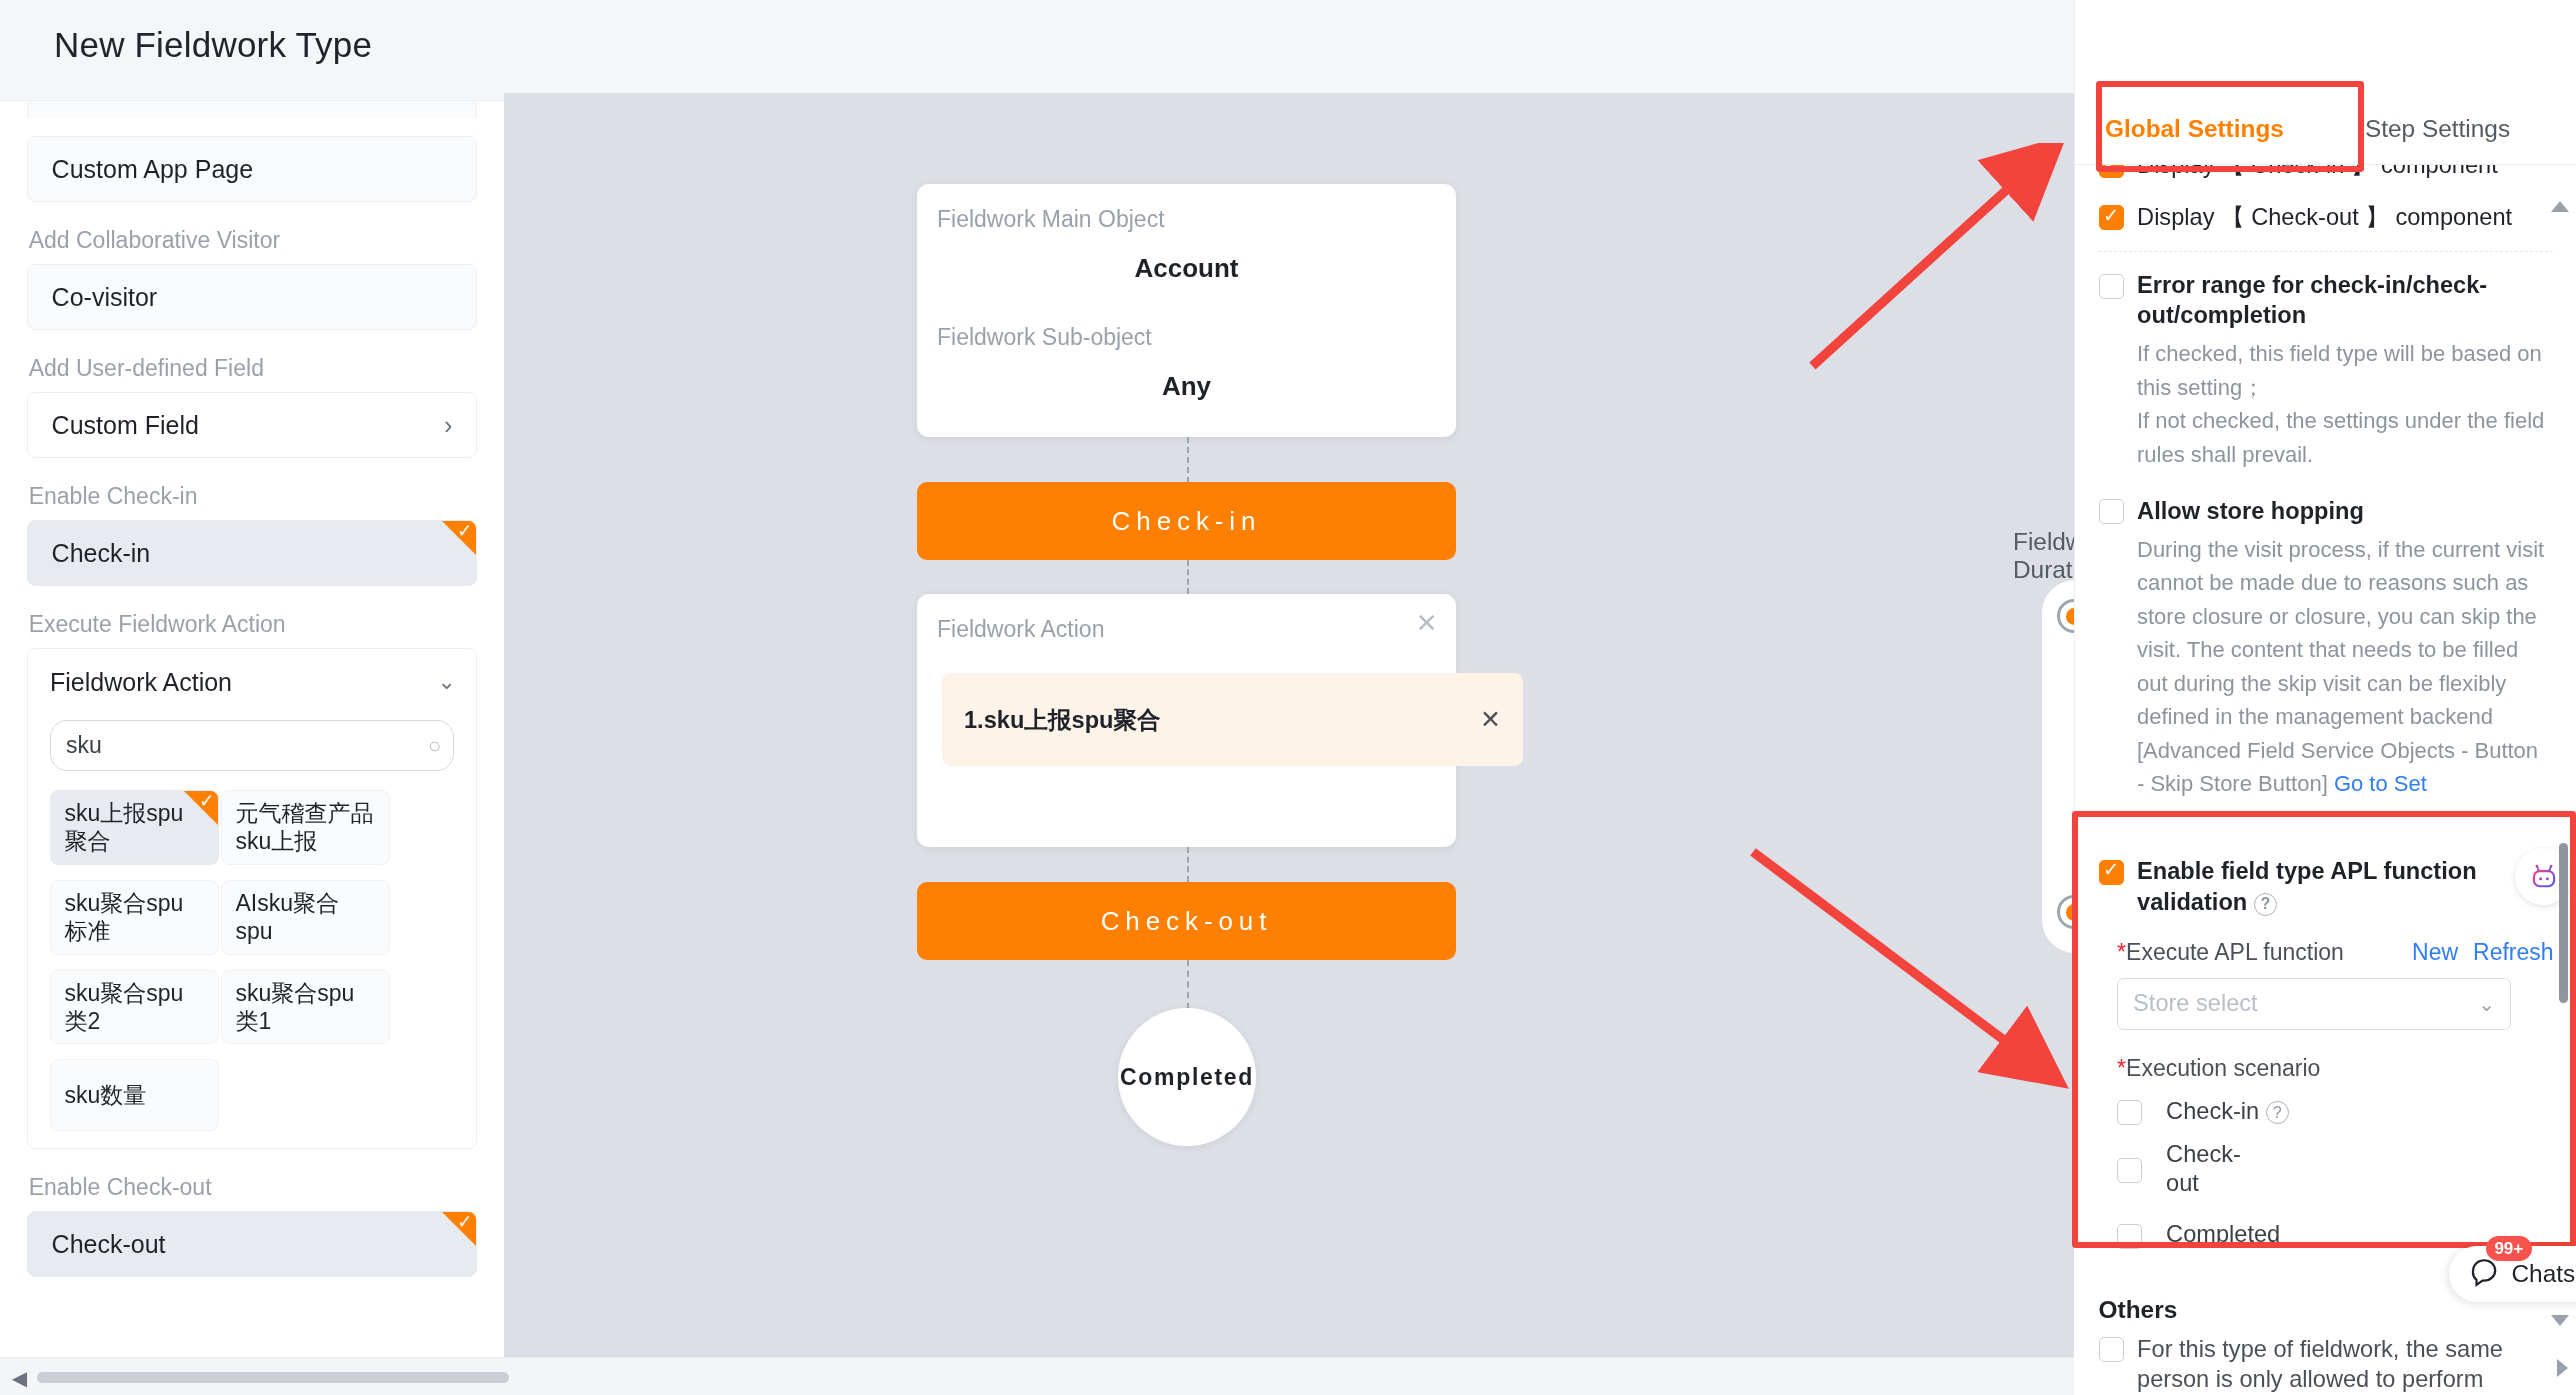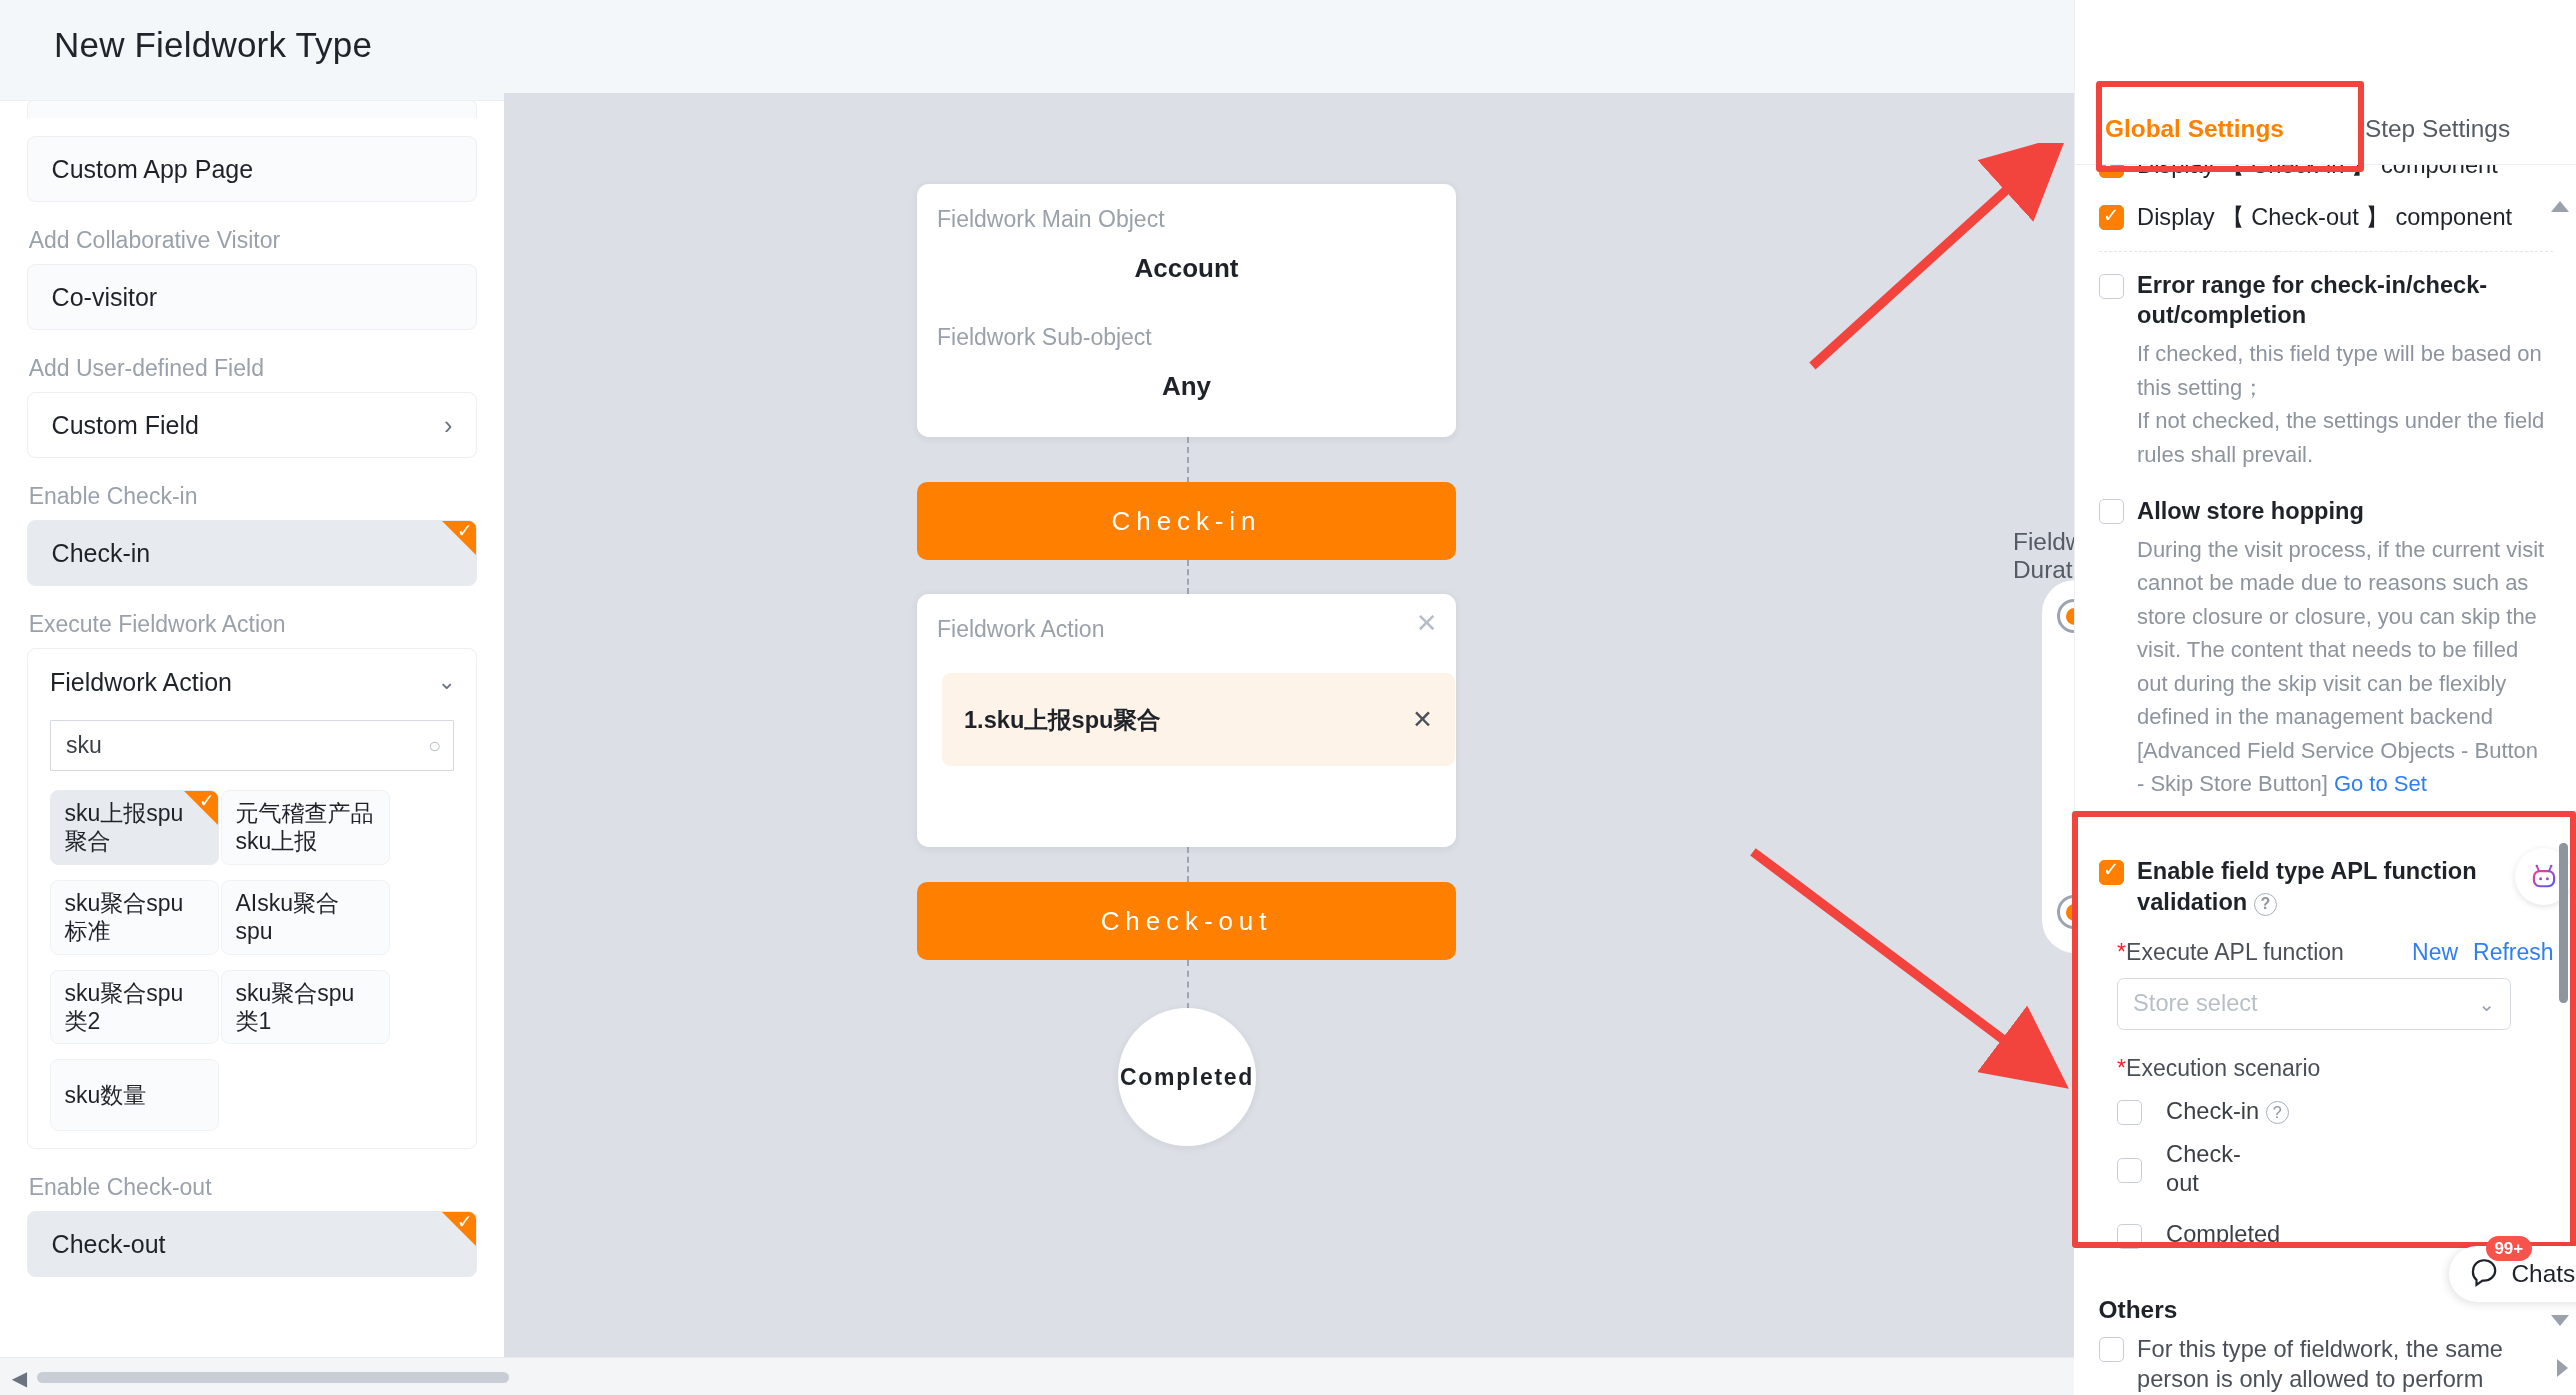--- a/index.html
+++ b/index.html
@@ -67,21 +67,21 @@
     border-radius: 8.4px 8.4px 0 0; background: #fafbfc; margin-top: -1.7px;
   }
   
   .sb-select {
     height: 66px; display: flex; align-items: center;
     padding: 0 20px 0 22px; font-size: 25px; color: #1f2329;
   }
   .sb-select .caret { margin-left: auto; color: #6b7280; font-size: 22px; }
   .sb-search {
     margin: 5px 22px 0 22px; height: 51px;
-    border: 1.7px solid #d6dae0; border-radius: 1px;
+    border: 1.7px solid #d6dae0; border-radius: 17px;
     display: flex; align-items: center; padding: 0 11.8px 0 15px;
     font-size: 23px; color: #3b3f46; background: #fff; text-align: right;
   }
   .sb-search .mag { margin-left: auto; color: #b9bfc7; font-size: 22px; }
   .tag-grid {
     display: flex; flex-wrap: wrap; gap: 15px 2px;
     padding: 18.5px 22px 0 22px;
   }
   .tag {
     width: 169px; min-height: 72px;
@@ -113,21 +113,21 @@
   #node-checkin { left: 413px; top: 389px; width: 539px; height: 78px; }
   #node-checkout { left: 413px; top: 789px; width: 539px; height: 78px; }
   #node-action {
     left: 413px; top: 501px; width: 539px; height: 253px;
   }
   #node-action .hdr { position: absolute; left: 20px; top: 22px; font-size: 23px; color: #9aa1ab; }
   #node-action .close {
     position: absolute; right: 18.5px; top: 13.5px; font-size: 26px; color: #b7bdc6; cursor: pointer;
   }
   #action-item {
-    position: absolute; left: 25px; top: 79px; width: 513px; height: 93px;
+    position: absolute; left: 25px; top: 79px; width: 581px; height: 93px;
     background: #fdf3e9; border-radius: 8.4px;
     display: flex; align-items: center; padding: 0 22px;
     font-size: 23.6px; font-weight: bold; color: #1f2329;
   }
   #action-item .x { margin-left: auto; font-weight: normal; font-size: 25px; color: #4b5058; cursor: pointer; }
   .dash {
     position: absolute; left: 683px; width: 0;
     border-left: 2.5px dashed #9ea5b0;
   }
   #d1 { top: 344px; height: 46px; }

